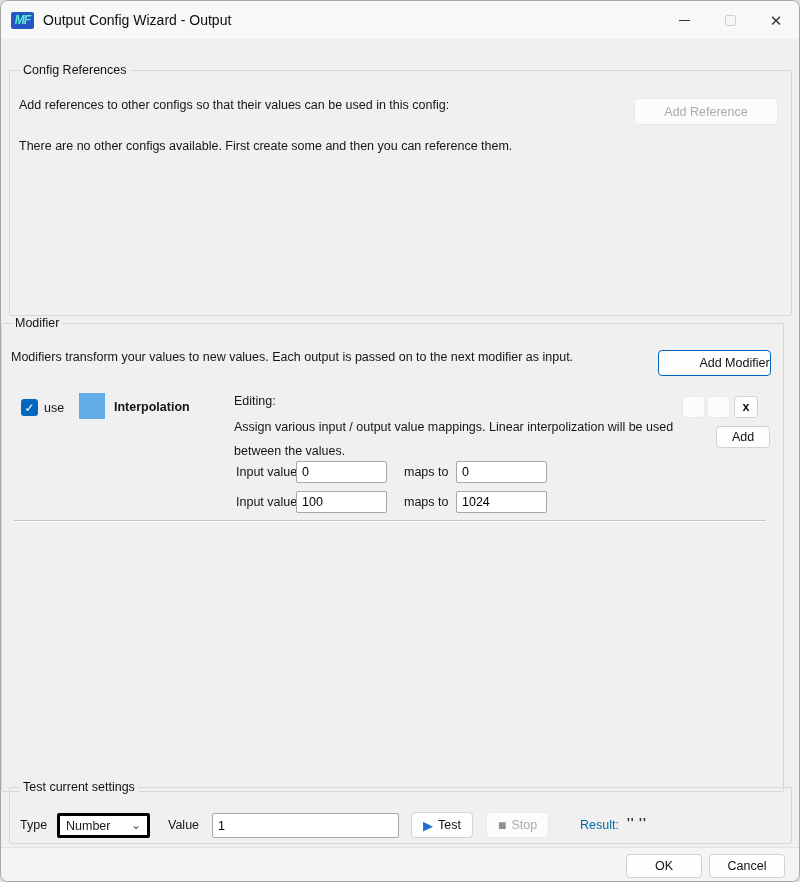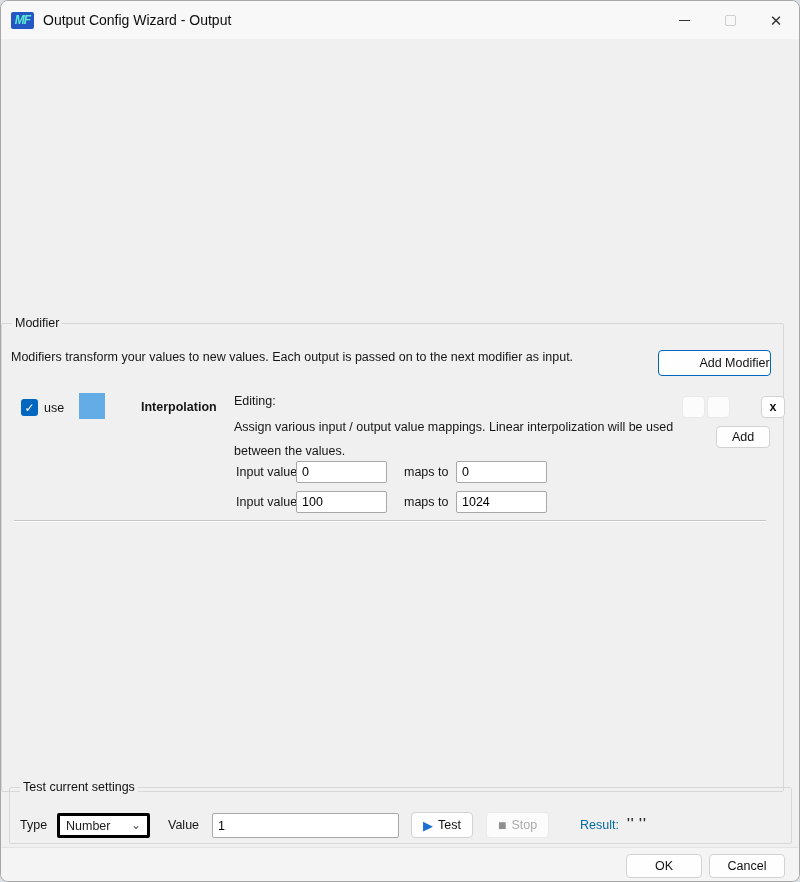--- a/index.html
+++ b/index.html
@@ -65,21 +65,21 @@
     border-radius: 2px; font-family: "Liberation Sans", sans-serif;
     font-size: 12.5px; padding: 0 5px; color: #000;
   }
   
   .checkbox {
     position: absolute; width: 17px; height: 17px; border-radius: 3px;
     background: #0067c0; color: #fff; font-size: 12px;
     display: flex; align-items: center; justify-content: center;
   }
   .swatch { position: absolute; width: 26px; height: 26px; }
-  .bold { font-weight: bold; margin-left: 27px; }
+  .bold { font-weight: bold; }
   .wrap { white-space: normal; line-height: 24px; }
   .separator {
     position: absolute; height: 2px;
     border-top: 1px solid #c6c6c6; border-bottom: 1px solid #ffffff;
   }
   
   .combo {
     position: absolute; background: #fff; border: 3px solid #000000; border-radius: 2px;
     display: flex; align-items: center; font-size: 12.5px; padding: 0 6px;
   }
@@ -109,20 +109,26 @@
       <div class="win-btn">
         <div class="max-glyph"></div>
       </div>
       <div class="win-btn">
         <div class="close-glyph">✕</div>
       </div>
     </div>
   </div>
 
 
+  <div class="groupbox" style="left:8px; top:69px; width:783px; height:246px;">
+    <div class="grouplabel">Config References</div>
+    <div class="gtext" style="left:9px; top:27px;">Add references to other configs so that their values can be used in this config:</div>
+    <div class="btn disabled" style="left:624px; top:27px; width:144px; height:27px;">Add Reference</div>
+    <div class="gtext" style="left:9px; top:68px;">There are no other configs available. First create some and then you can reference them.</div>
+  </div>
 
   <div class="groupbox" style="left:0; top:322px; width:783px; height:469px;">
     <div class="grouplabel">Modifier</div>
     <div class="gtext" style="left:9px; top:26px;">Modifiers transform your values to new values. Each output is passed on to the next modifier as input.</div>
     <div class="btn accent" style="left:656px; top:26px; width:113px; height:26px;padding-left:40px;">Add Modifier</div>
 
     <div class="checkbox" style="left:19px; top:75px;">
       <span>✓</span>
     </div>
     <div class="gtext" style="left:42px; top:77px;">use</div>

